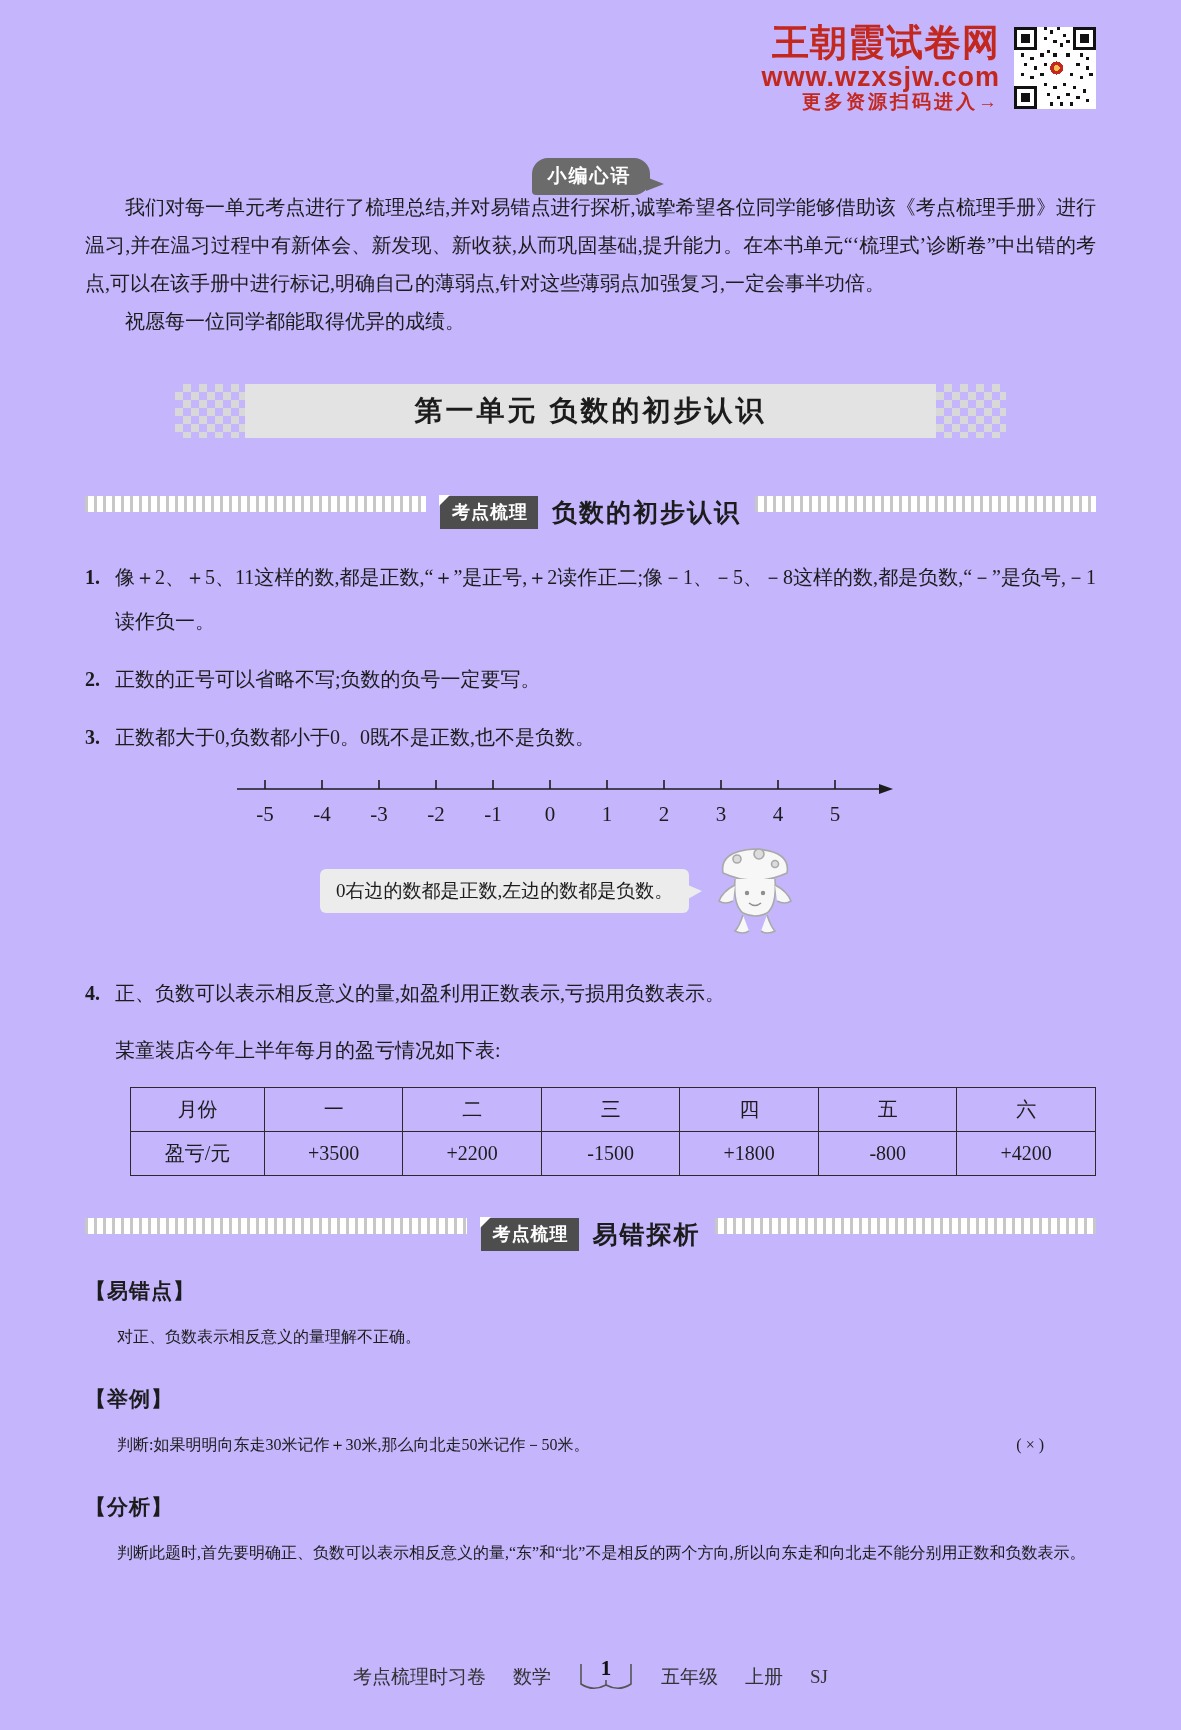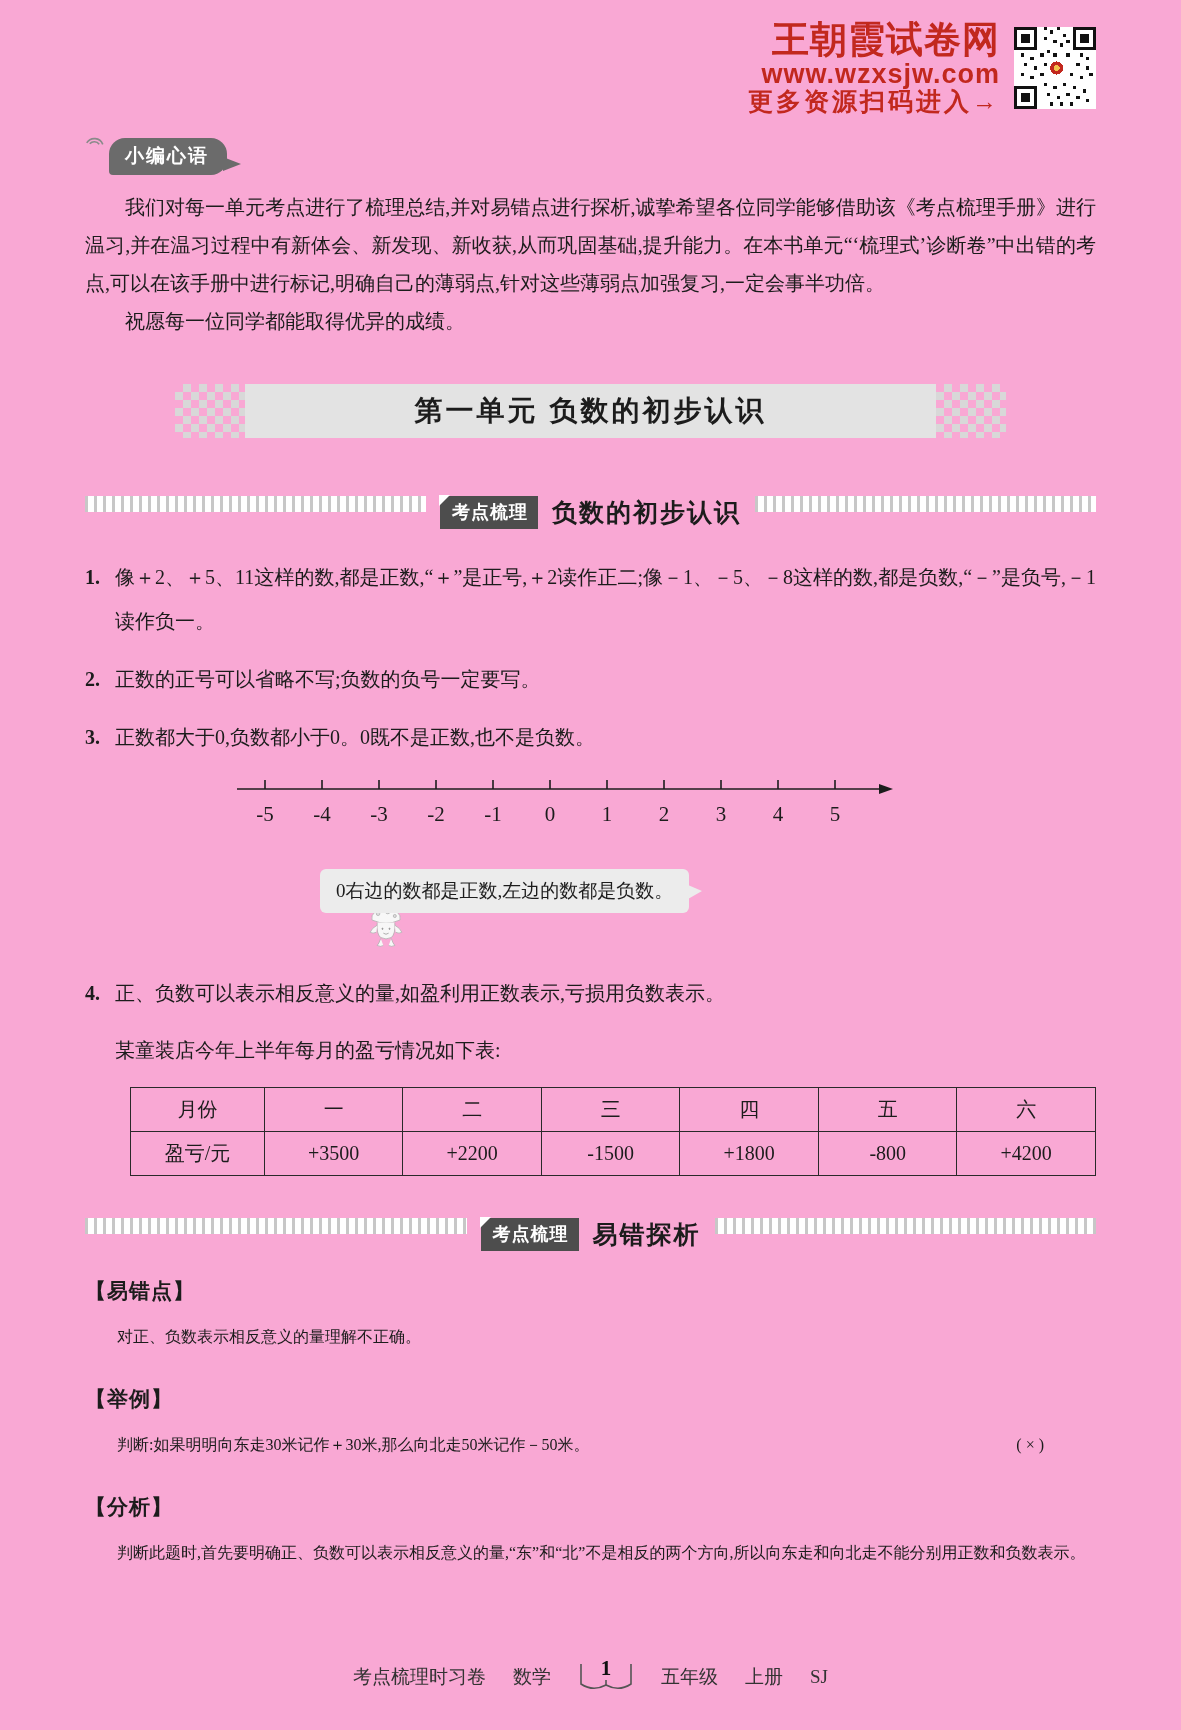--- a/index.html
+++ b/index.html
@@ -1,39 +1,39 @@
 <!DOCTYPE html>
 <html><head>
 <meta charset="utf-8">
 <style>
   * { margin:0; padding:0; box-sizing:border-box; }
   body { background:#888; }
   .page {
     position:relative;
     width:1181px; height:1730px;
     margin:0 auto;
-    background:#f9a8d4;
+    background:#c4b5fd;
     color:#1c1c1c;
     font-family:"Liberation Serif","DejaVu Serif",serif;
     display:flex; flex-direction:column;
     padding:0 85px 36px 85px;
     overflow:hidden;
   }
   .hei { font-family:"Liberation Sans","DejaVu Sans",sans-serif; }
 
   
   .header { display:flex; justify-content:flex-end; align-items:center; gap:14px; margin-top:26px; height:84px; }
   .brand-block { text-align:right; line-height:1.05; }
   .brand-title { font-size:37px; font-weight:900; letter-spacing:1px; }
   .brand-url { font-size:27px; font-weight:700; letter-spacing:1px; }
-  .brand-tagline { font-size:25px; font-weight:700; letter-spacing:3px; }
+  .brand-tagline { font-size:19px; font-weight:700; letter-spacing:3px; }
   .qr { width:82px; height:82px; flex:0 0 auto; }
 
   
-  .note-badge-row { margin-top:26px; height:40px; display:flex; align-items:center; }
+  .note-badge-row { margin-top:26px; height:40px; display:flex; align-items:center;flex-direction:column; }
   .note-badge {
     position:relative; background:#6b6b6b; color:#fff;
     font-size:19px; font-weight:700; letter-spacing:2px;
     padding:5px 18px 6px 16px; border-radius:16px 16px 16px 4px;
   }
   .note-badge::after {
     content:""; position:absolute; right:-14px; bottom:4px;
     border-left:18px solid #6b6b6b; border-top:7px solid transparent; border-bottom:7px solid transparent;
   }
   .note-arcs { margin-right:4px; margin-bottom:22px; }
@@ -71,21 +71,21 @@
   
   .items { margin-top:26px; font-size:20px; }
   .item { display:flex; line-height:44px; margin-bottom:14px; text-align:justify; }
   .item-num { width:30px; font-weight:700; flex:0 0 auto; }
   .item-body { flex:1; }
 
   
   .numberline-wrap { margin:2px 0 0 150px; width:660px; }
 
   
-  .bubble-row { display:flex; align-items:flex-start; margin:10px 0 22px 235px; height:102px;flex-direction:column; }
+  .bubble-row { display:flex; align-items:flex-start; margin:10px 0 22px 235px; height:102px; }
   .bubble {
     position:relative; background:#ececec; border-radius:6px;
     font-size:19px; padding:9px 16px; margin-top:22px; white-space:nowrap;
   }
   .bubble::after {
     content:""; position:absolute; right:-13px; top:16px;
     border-left:14px solid #ececec; border-top:6px solid transparent; border-bottom:8px solid transparent;
   }
   .mascot { margin-left:20px; margin-top:-8px; }
 

